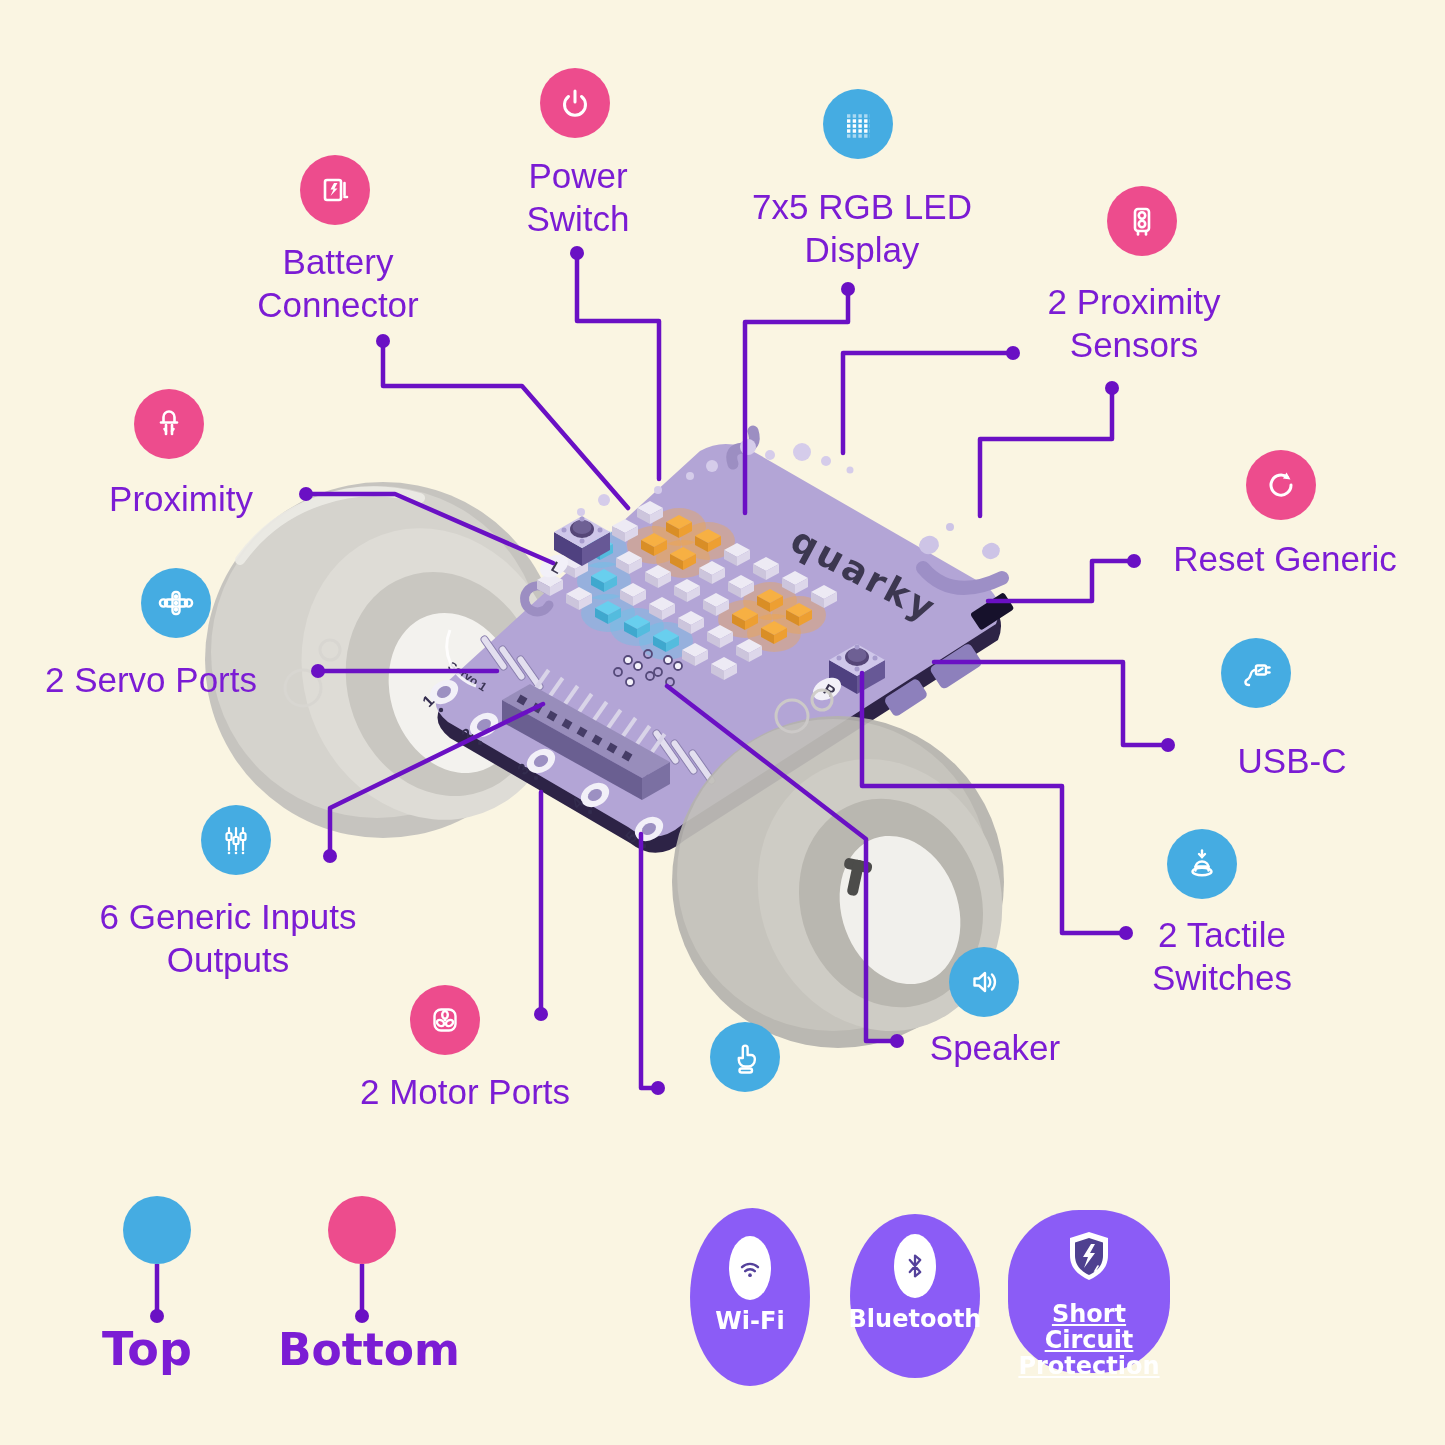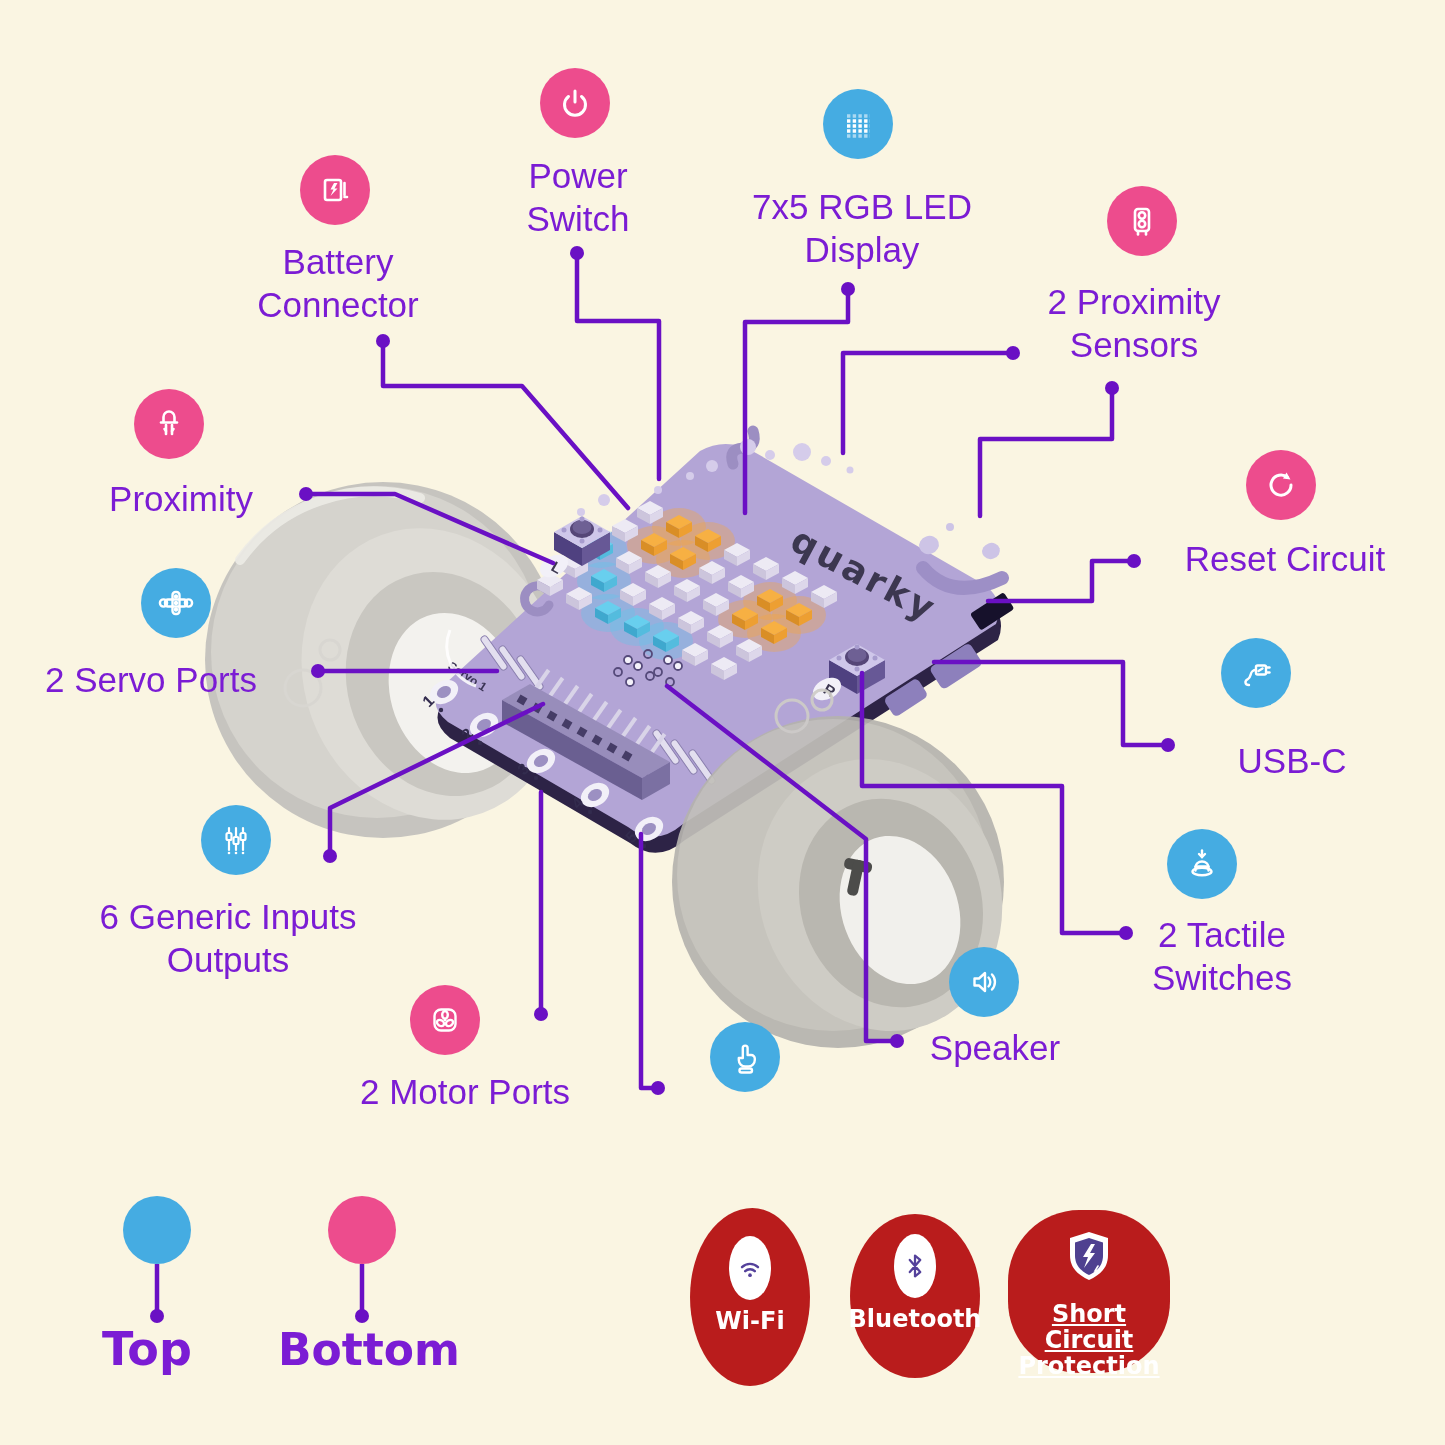--- a/index.html
+++ b/index.html
@@ -7,21 +7,21 @@
          font-family:"Liberation Sans", sans-serif;}
   .scene{position:absolute;left:0;top:0;}
   .feature-text{position:absolute;color:#7B1CD4;font-size:35px;line-height:1.24;
                 text-align:center;white-space:pre-line;font-weight:400;}
   .icon-circle{position:absolute;width:70px;height:70px;border-radius:50%;
                display:flex;align-items:center;justify-content:center;}
   .icon-circle.pink{background:#ED4C8D;}
   .icon-circle.blue{background:#45ACE2;}
   .legend-text{position:absolute;color:#7B1CD4;font-family:"DejaVu Sans",sans-serif;
                font-weight:800;font-size:44px;text-align:center;}
-  .badge{position:absolute;background:#b91c1c;color:#fff;text-align:center;
+  .badge{position:absolute;background:#8b5cf6;color:#fff;text-align:center;
          display:flex;flex-direction:column;align-items:center;}
   .badge-label{font-family:"DejaVu Sans",sans-serif;font-weight:800;font-size:24px;
                line-height:1.08;white-space:pre-line;}
   .badge-oval{width:42px;height:64px;border-radius:50%;background:#fff;
               display:flex;align-items:center;justify-content:center;margin-bottom:9px;}
 </style>
 </head>
 <body>
 
 <div class="stage">
@@ -479,21 +479,21 @@
 
   <div class="feature-text" style="left:458px;top:154px;width:240px;">Power
 Switch</div>
   <div class="feature-text" style="left:702px;top:185px;width:320px;">7x5 RGB LED
 Display</div>
   <div class="feature-text" style="left:198px;top:240px;width:280px;">Battery
 Connector</div>
   <div class="feature-text" style="left:994px;top:280px;width:280px;">2 Proximity
 Sensors</div>
   <div class="feature-text" style="left:61px;top:477px;width:240px;">Proximity</div>
-  <div class="feature-text" style="left:1165px;top:537px;width:240px;">Reset Circuit</div>
+  <div class="feature-text" style="left:1165px;top:537px;width:240px;">Reset Generic</div>
   <div class="feature-text" style="left:21px;top:658px;width:260px;">2 Servo Ports</div>
   <div class="feature-text" style="left:1227px;top:739px;width:130px;">USB-C</div>
   <div class="feature-text" style="left:68px;top:895px;width:320px;">6 Generic Inputs
 Outputs</div>
   <div class="feature-text" style="left:1122px;top:913px;width:200px;">2 Tactile
 Switches</div>
   <div class="feature-text" style="left:915px;top:1026px;width:160px;">Speaker</div>
   <div class="feature-text" style="left:325px;top:1070px;width:280px;">2 Motor Ports</div>
 
   <div class="legend-text" style="left:72px;top:1322px;width:150px;font-size:46px;">Top</div>

